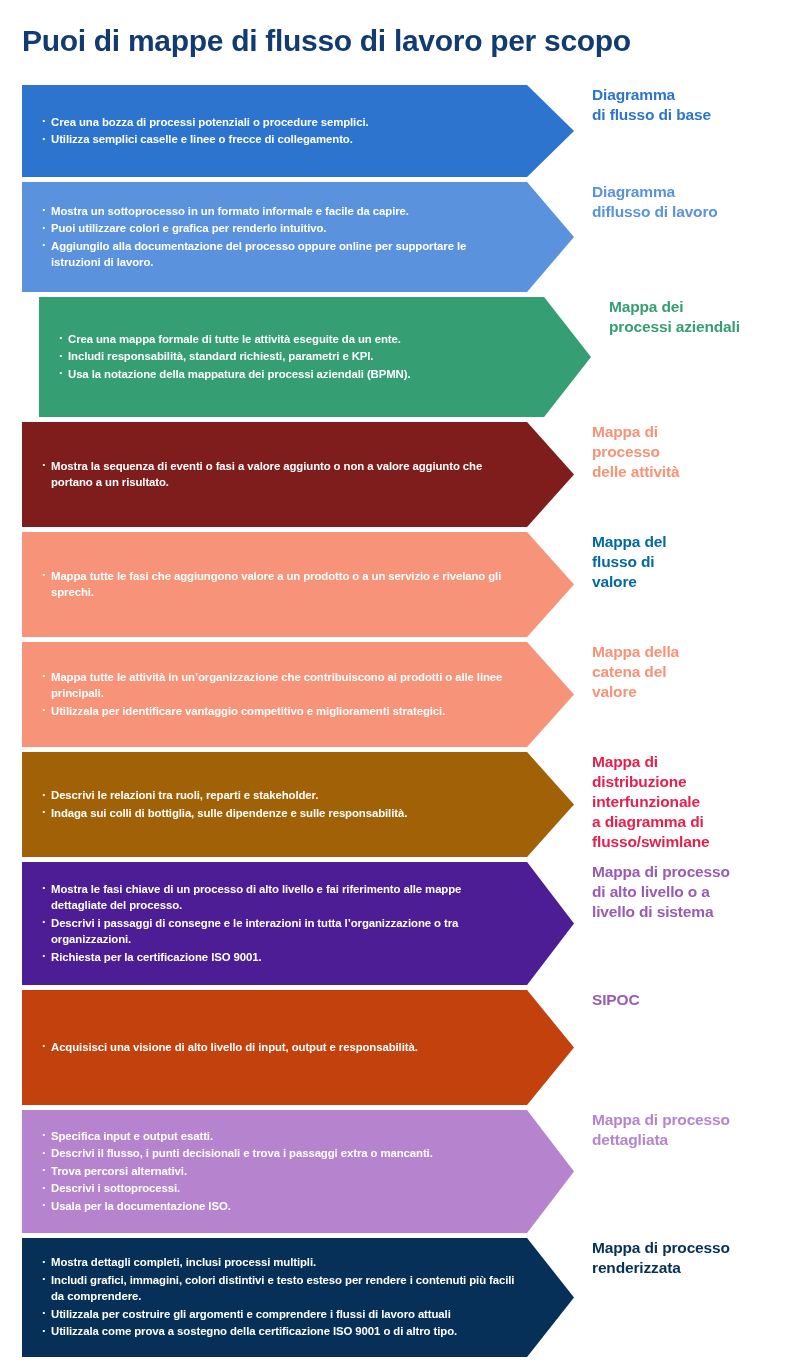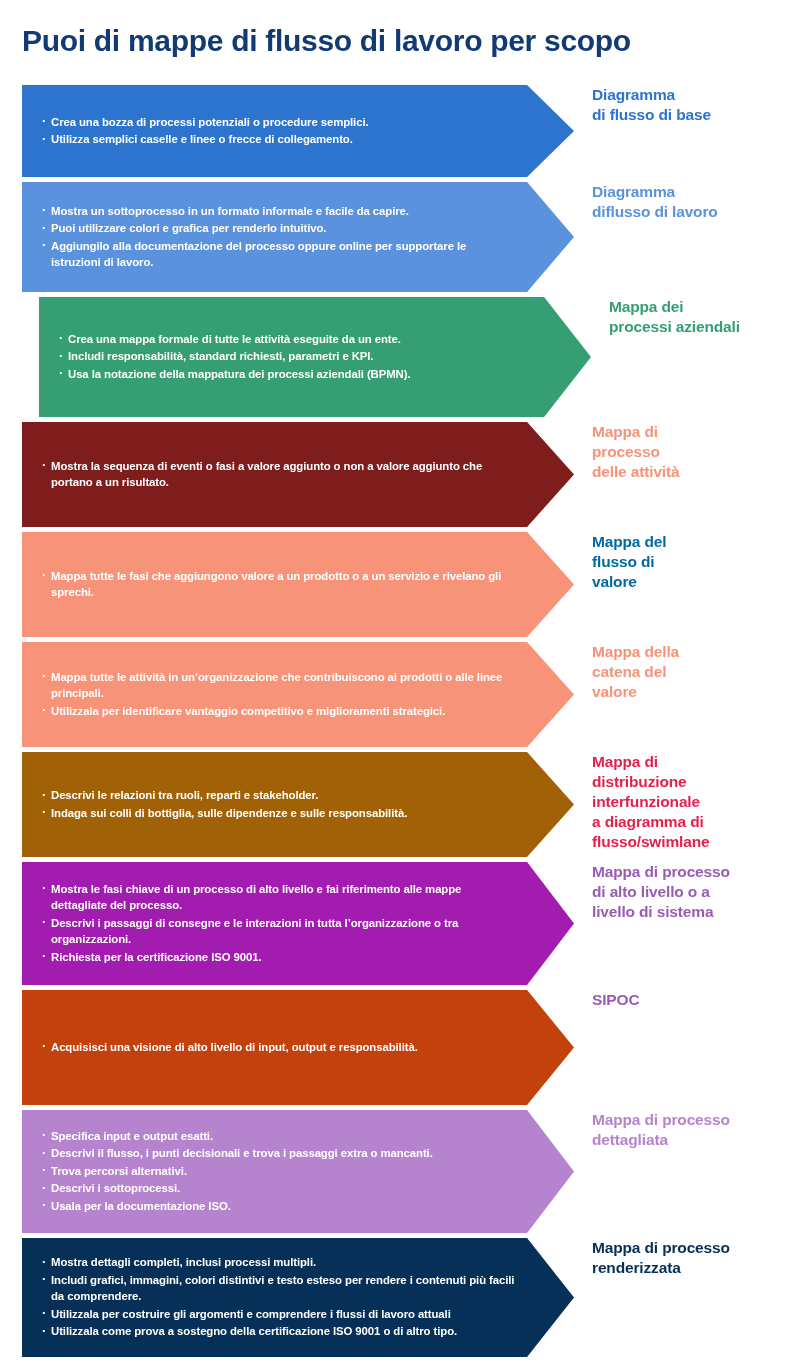--- a/index.html
+++ b/index.html
@@ -209,21 +209,21 @@
         </div>
         <div class="row-label">
           <div class="row-label-text" style="color: rgb(230, 31, 77);">Mappa di
 distribuzione
 interfunzionale
 a diagramma di
 flusso/swimlane</div>
         </div>
       </div>
       <div class="row" style="height: 123px;">
-        <div class="band" style="background: #a21caf; justify-content: flex-end;">
+        <div class="band" style="background: #4c1d95; justify-content: flex-end;">
           <div class="band-bullets">
             <p class="bullet">Mostra le fasi chiave di un processo di alto livello e fai riferimento alle mappe dettagliate del processo.</p>
             <p class="bullet">Descrivi i passaggi di consegne e le interazioni in tutta l’organizzazione o tra organizzazioni.</p>
             <p class="bullet">Richiesta per la certificazione ISO 9001.</p>
           </div>
         </div>
         <div class="row-label">
           <div class="row-label-text" style="color: rgb(154, 91, 181);">Mappa di processo
 di alto livello o a
 livello di sistema</div>

